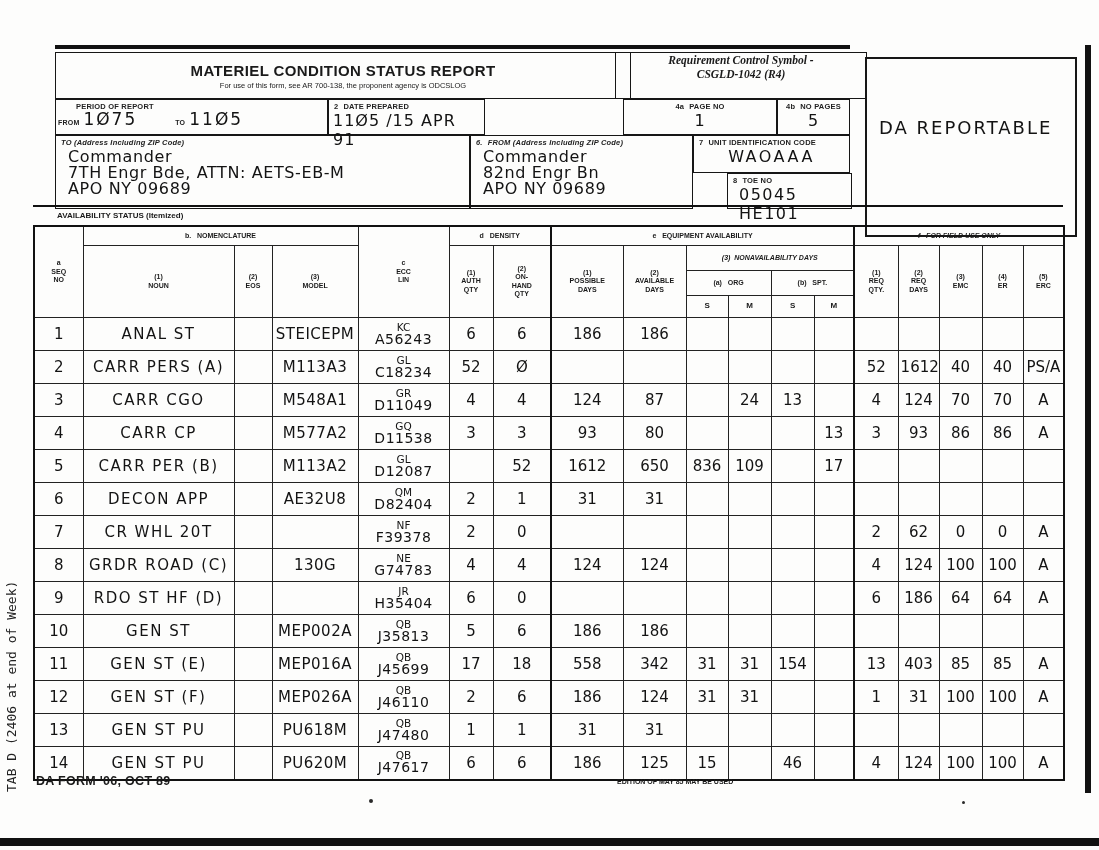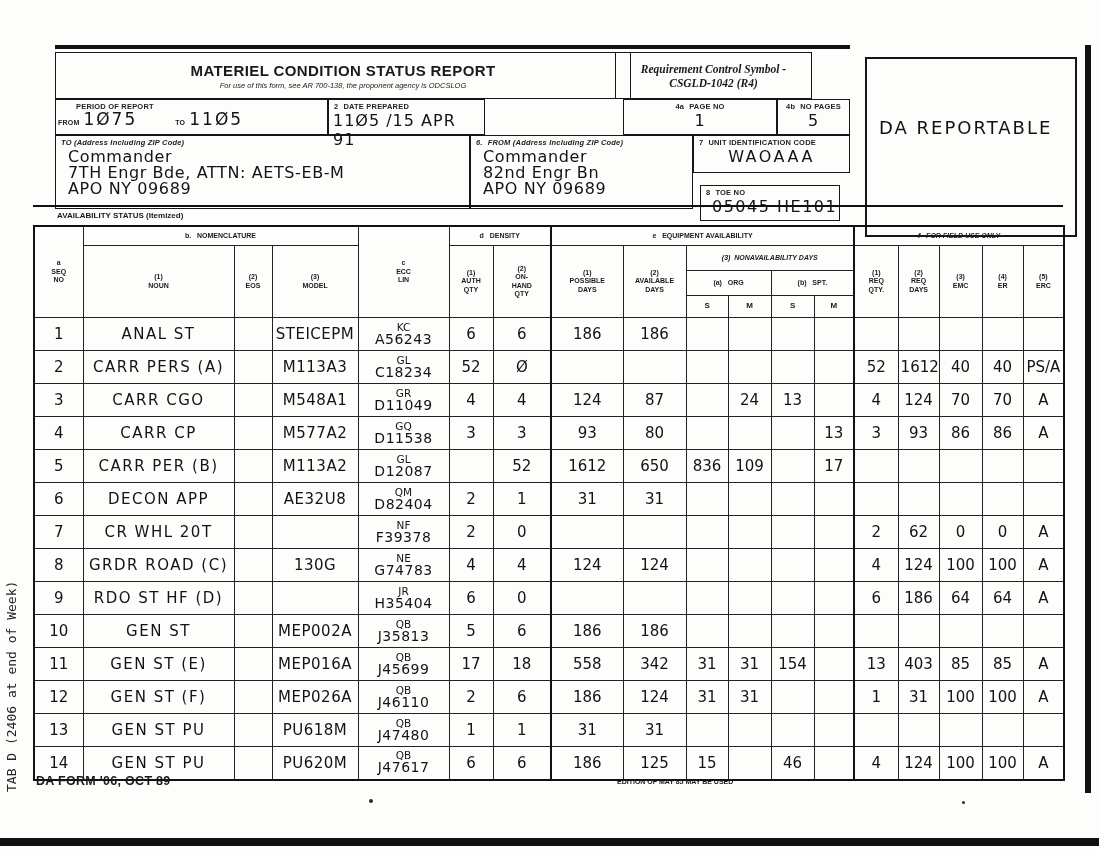--- a/index.html
+++ b/index.html
@@ -10,41 +10,41 @@
   
   .box { position:absolute; border:1.5px solid #161616; box-sizing:border-box; }
   .lbl { font-size:7.5px; font-weight:bold; letter-spacing:.2px; color:#222; }
   .lbl .num { margin-right:5px; }
   .it { font-style:italic; }
   .hw { font-family:"DejaVu Sans", sans-serif; color:#131313; }
   
   .form-header { position:absolute; left:55px; top:45px; width:795px; height:160px; border-top:4px solid #111; }
   .title-box { left:0; top:3px; width:576px; height:47px; display:flex; flex-direction:column; align-items:center; justify-content:center; }
   .form-title { font-size:15px; font-weight:bold; letter-spacing:.4px; }
-  .form-subtitle { font-size:7.5px; margin-top:2px;font-style:italic; }
-  .rcs-box { left:560px; top:3px; width:197px; height:47px; display:flex; flex-direction:column; align-items:center; justify-content:center;
+  .form-subtitle { font-size:7.5px; margin-top:2px; }
+  .rcs-box { left:560px; top:3px; width:252px; height:47px; display:flex; flex-direction:column; align-items:center; 
              font-family:"Liberation Serif", serif; font-style:italic; font-weight:bold; font-size:11.5px; line-height:14px; }
   .b-period { left:0; top:50px; width:273px; height:36px; }
   .b-period .plabel { padding:2px 0 0 20px; }
   .period-vals { display:flex; align-items:flex-end; padding:0 4px 0 2px; margin-top:-2px; }
   .period-vals .lbl { font-size:7px; margin:0 4px 3px 0; }
   .period-vals .to-l { margin-left:38px; }
   .period-vals .v { font-size:17px; letter-spacing:2px; }
   .b-date { left:273px; top:50px; width:157px; height:36px; }
   .b-util { left:430px; top:50px; width:138px; height:36px; text-align:center; }
   .b-4a   { left:568px; top:50px; width:154px; height:36px; text-align:center; }
   .b-4b   { left:722px; top:50px; width:73px;  height:36px; text-align:center; }
   .fld-label-row { padding:2px 0 0 5px; text-align:left; }
   .fld-value { font-size:16px; letter-spacing:1px; padding-left:4px; }
   .ctrval { text-align:center; padding-left:0; }
   .b-to   { left:0;    top:86px; width:415px; height:74px; }
   .b-from { left:415px; top:86px; width:223px; height:74px; }
   .addr-lines { padding:2px 0 0 12px; font-size:16px; line-height:16px; letter-spacing:.6px; }
   .b-uic { left:638px; top:86px;  width:157px; height:38px; }
-  .b-toe { left:645px; top:124px; width:140px; height:36px;margin-top:12px; }
+  .b-toe { left:672px; top:124px; width:125px; height:36px; }
   .uic-val { text-align:center; font-size:16px; letter-spacing:2.5px; }
   .toe-val { font-size:16px; letter-spacing:1.5px; padding-left:11px; }
   .da-box { left:865px; top:57px; width:212px; height:180px; border-width:2.5px; }
   .da-note { position:absolute; left:12px; top:58px; font-size:18px; letter-spacing:2px; white-space:nowrap; }
   
   .tbl-section { position:absolute; left:33px; top:205px; width:1030px; }
   .avail-label { border-top:2.5px solid #111; height:20px; box-sizing:border-box; padding:4px 0 0 24px; font-size:8px; font-weight:bold; }
   table.main { width:1030px; border-collapse:collapse; table-layout:fixed; border:2px solid #111; }
   table.main th { border:1px solid #222; font-size:7px; font-weight:bold; line-height:8.5px; text-align:center; vertical-align:middle; padding:1px; }
   table.main td { border:1px solid #222; height:33px; box-sizing:border-box; padding:0 2px; text-align:center; vertical-align:middle; }

